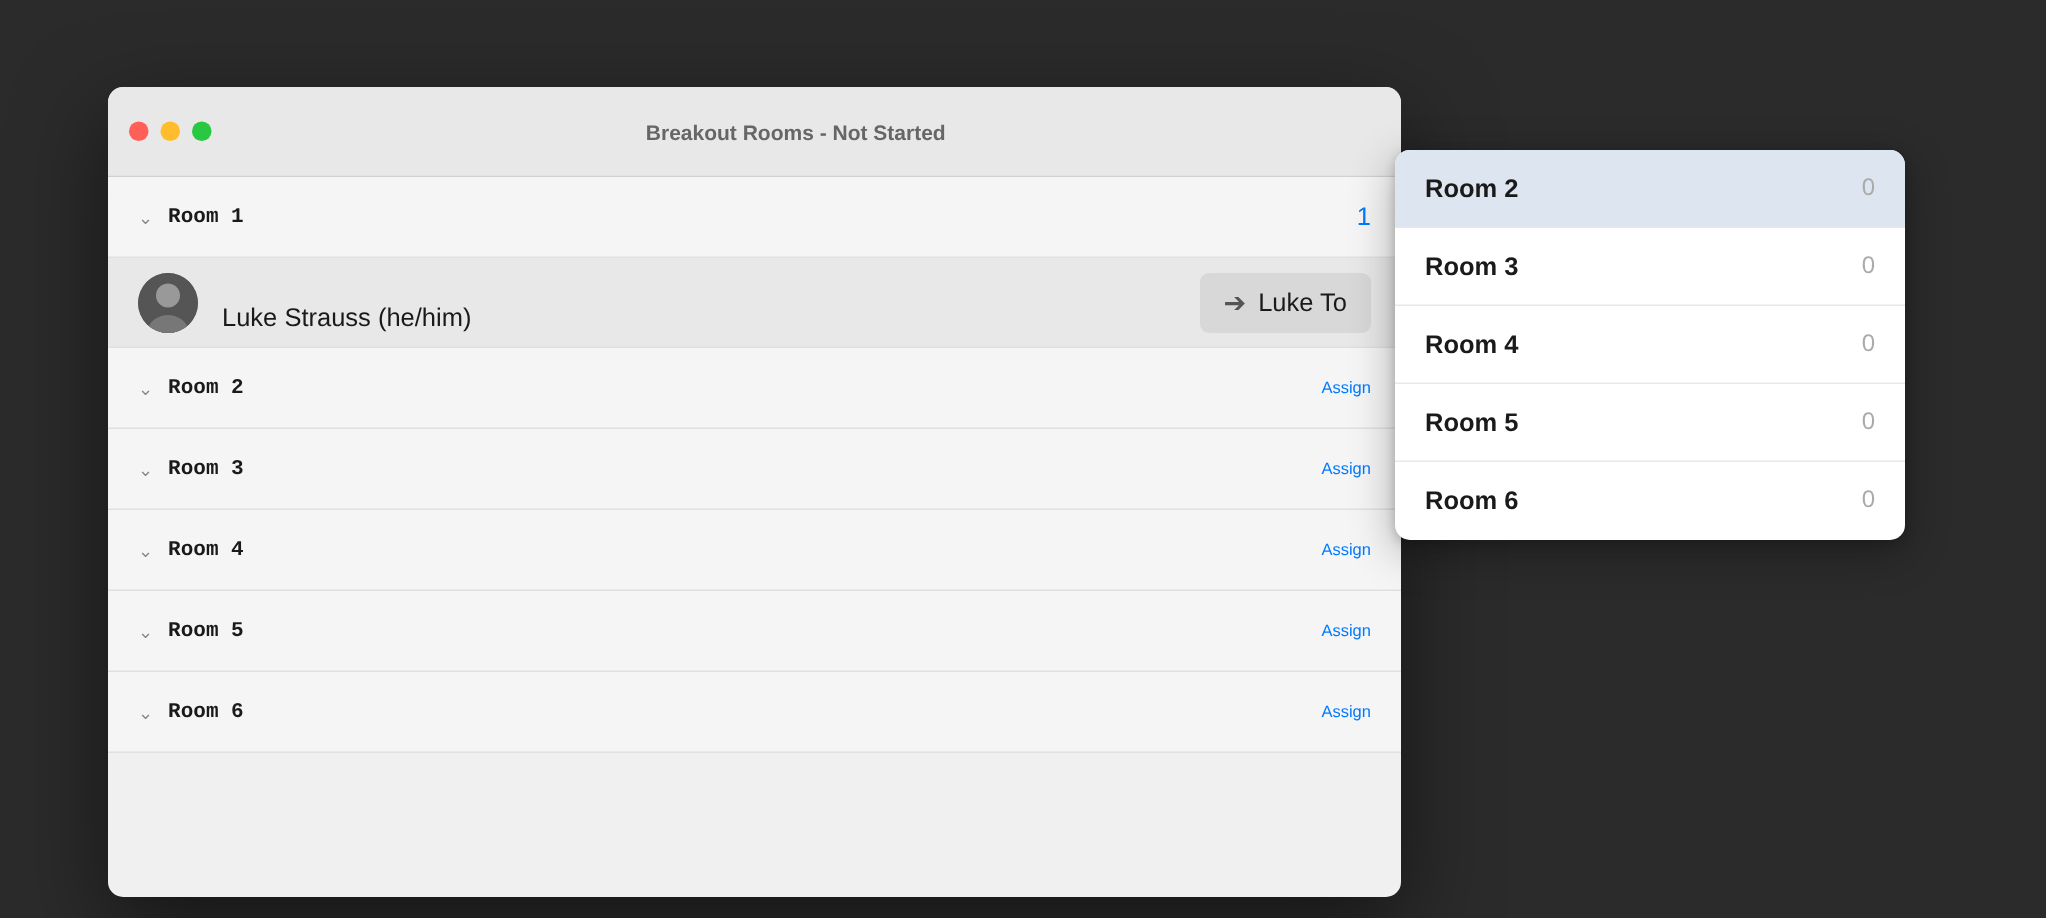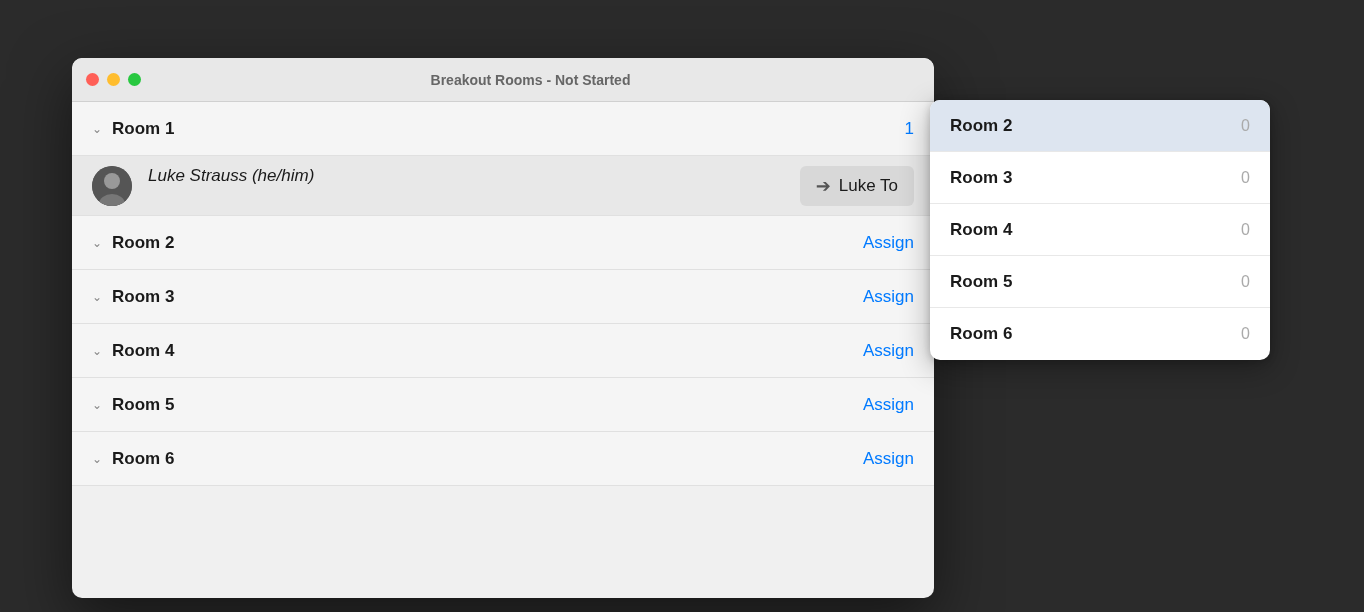--- a/index.html
+++ b/index.html
@@ -20,21 +20,21 @@
       width: 862px;
       height: 540px;
       background: #f0f0f0;
       border-radius: 10px;
       box-shadow: 0 20px 60px rgba(0,0,0,0.5);
       overflow: hidden;
     }
 
     .title-bar {
       background: #e8e8e8;
-      height: 44px;
+      height: 60px;
       display: flex;
       align-items: center;
       padding: 0 14px;
       border-bottom: 1px solid #d0d0d0;
       border-radius: 10px 10px 0 0;
     }
 
     .traffic-lights {
       display: flex;
       gap: 8px;
@@ -79,48 +79,48 @@
       height: 60px;
     }
 
     .chevron-icon {
       color: #888;
       font-size: 12px;
       margin-right: 10px;
     }
 
     .room-name {
-      font-size: 17px;
+      font-size: 14px;
       font-weight: 700;
       color: #1a1a1a;
+      font-family: Liberation Mono, monospace;
     }
 
     .room-count {
       margin-left: auto;
       font-size: 17px;
       font-weight: 500;
       color: #007aff;
     }
 
     .assign-btn {
       margin-left: auto;
-      font-size: 17px;
+      font-size: 11px;
       font-weight: 500;
       color: #007aff;
       background: none;
       border: none;
       cursor: pointer;
     }
 
     .participant-info {
       display: flex;
-      align-items: flex-start;
+      align-items: flex-end;
       flex: 1;
       gap: 16px;
-      font-style: italic;
     }
 
     .avatar {
       width: 40px;
       height: 40px;
       border-radius: 50%;
       background: #555;
       overflow: hidden;
       display: flex;
       align-items: center;

